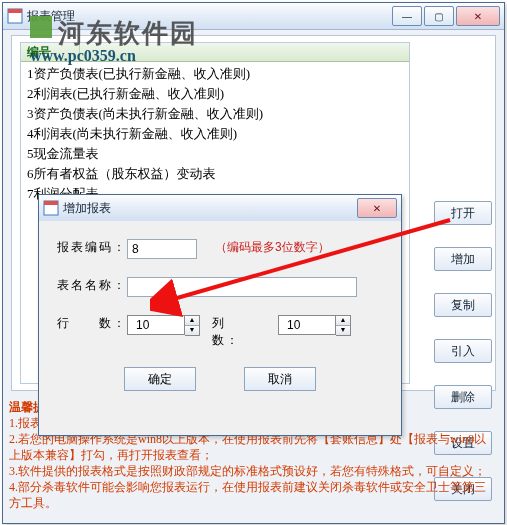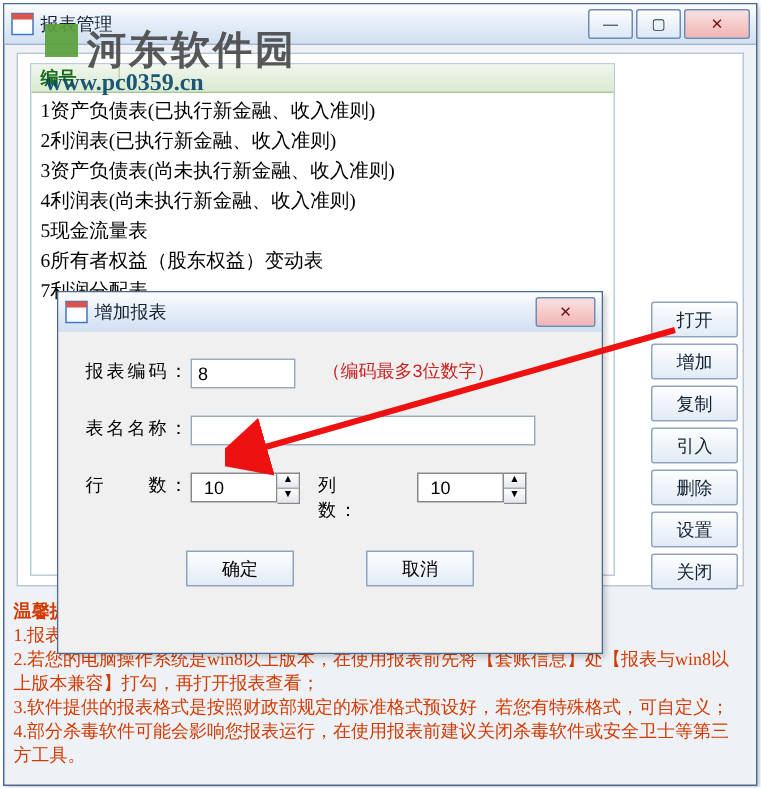--- a/index.html
+++ b/index.html
@@ -11,21 +11,21 @@
   .winbtn.close{width:42px;background:linear-gradient(#fbe0e0,#f2b5b5);color:#611}
   .mainwin{left:2px;top:2px;width:501px;height:520px}
   .maininner{position:absolute;left:8px;top:32px;right:8px;height:354px;border:1px solid #b7c6da;background:#fff}
   .listpanel{position:absolute;left:8px;top:6px;width:388px;height:340px;border:1px solid #baccdf;background:#fff}
   .listhdr{height:18px;background:linear-gradient(#f0f6ec,#d9ead0);display:flex;border-bottom:1px solid #a9c29a;font-size:12px;color:#176b17;font-weight:bold}
   .listhdr div{padding:1px 6px}
   .hdr-idx{width:46px;border-right:1px solid #c0d4b3}
   .listbody{padding:2px 0}
   .listrow{padding:1px 6px;font-size:13px;font-family:"SimSun";white-space:nowrap}
   .sidebtns{position:absolute;right:10px;top:198px;width:60px}
-  .btn{display:block;width:58px;height:24px;margin-bottom:4px;border:1px solid #8fa4bf;border-radius:2px;background:linear-gradient(#fdfdfe,#e2ebf6);font-size:12px;color:#123;cursor:pointer}
+  .btn{display:block;width:58px;height:24px;margin-bottom:22px;border:1px solid #8fa4bf;border-radius:2px;background:linear-gradient(#fdfdfe,#e2ebf6);font-size:12px;color:#123;cursor:pointer}
   .tips{position:absolute;left:6px;top:396px;right:8px;font-size:12px;font-family:"SimSun";line-height:16px}
   .tips .hdg{color:#d33a00;font-weight:bold}
   .tips .line{color:#d33a00}
   
   .dlg{left:38px;top:194px;width:362px;height:240px;z-index:5}
   .dlg .body{position:absolute;left:0;top:26px;right:0;bottom:0;background:#f0f0f0;padding:18px 18px 10px}
   .formrow{display:flex;align-items:flex-start;margin-bottom:18px;font-size:12px}
   .formrow label{width:70px;letter-spacing:2px}
   .txt{border:1px solid #9ab;background:#fff;height:18px;padding:0 4px;font-size:12px}
   .spin{display:inline-flex;align-items:stretch}

